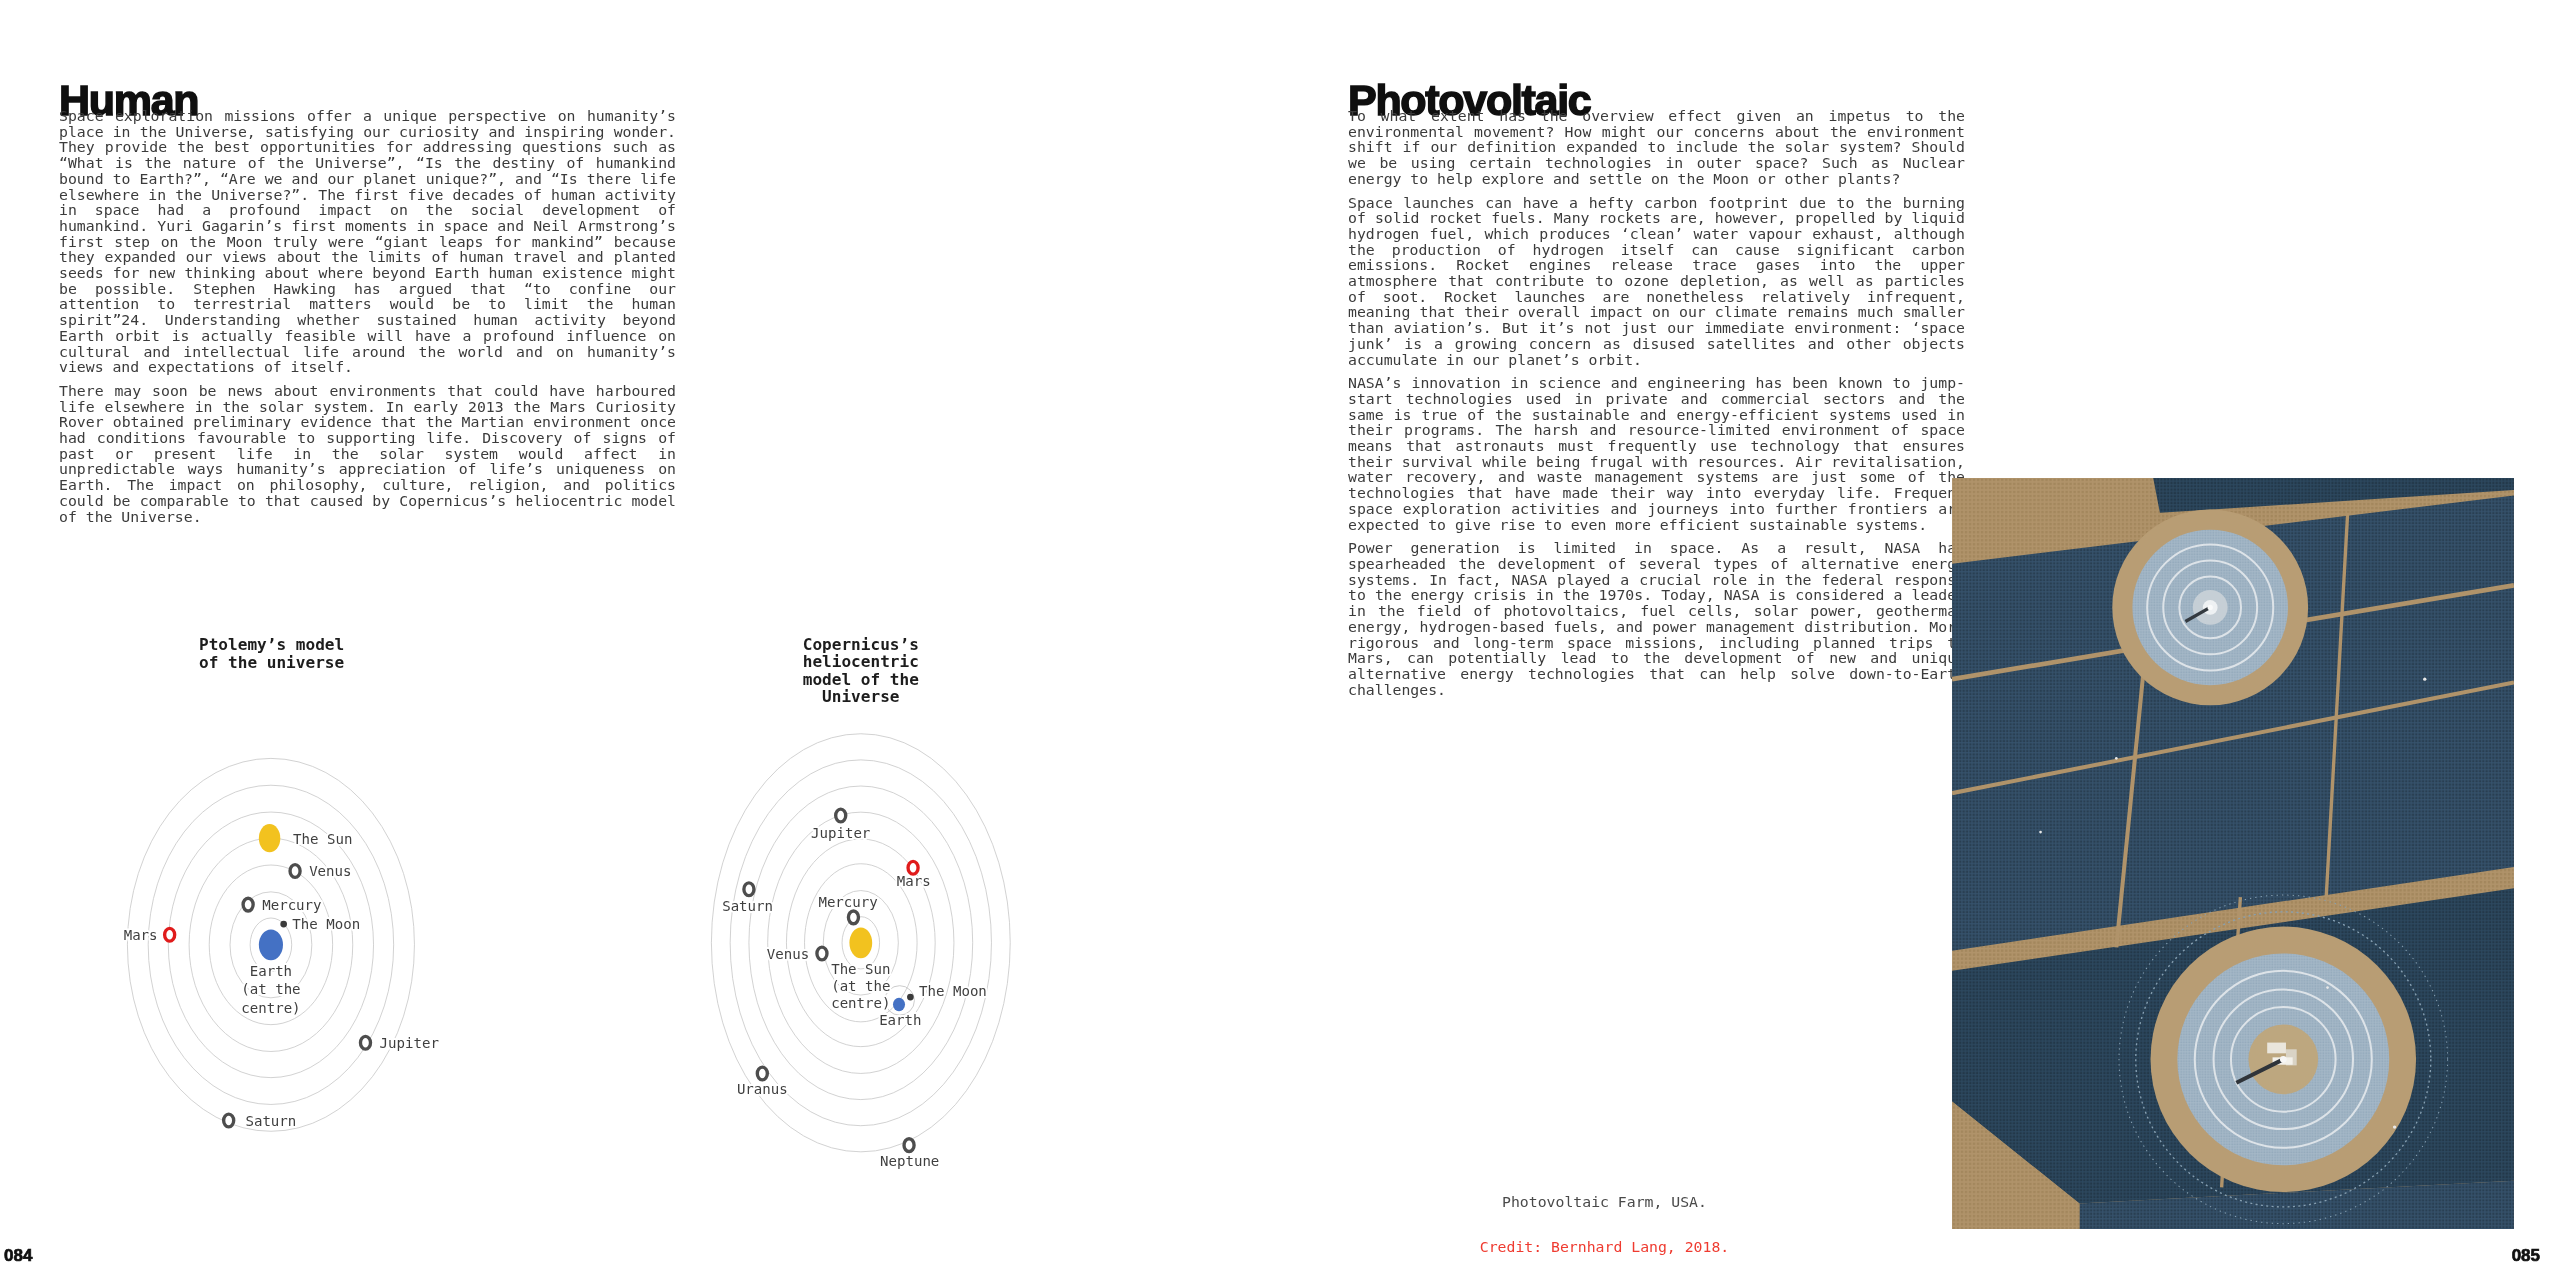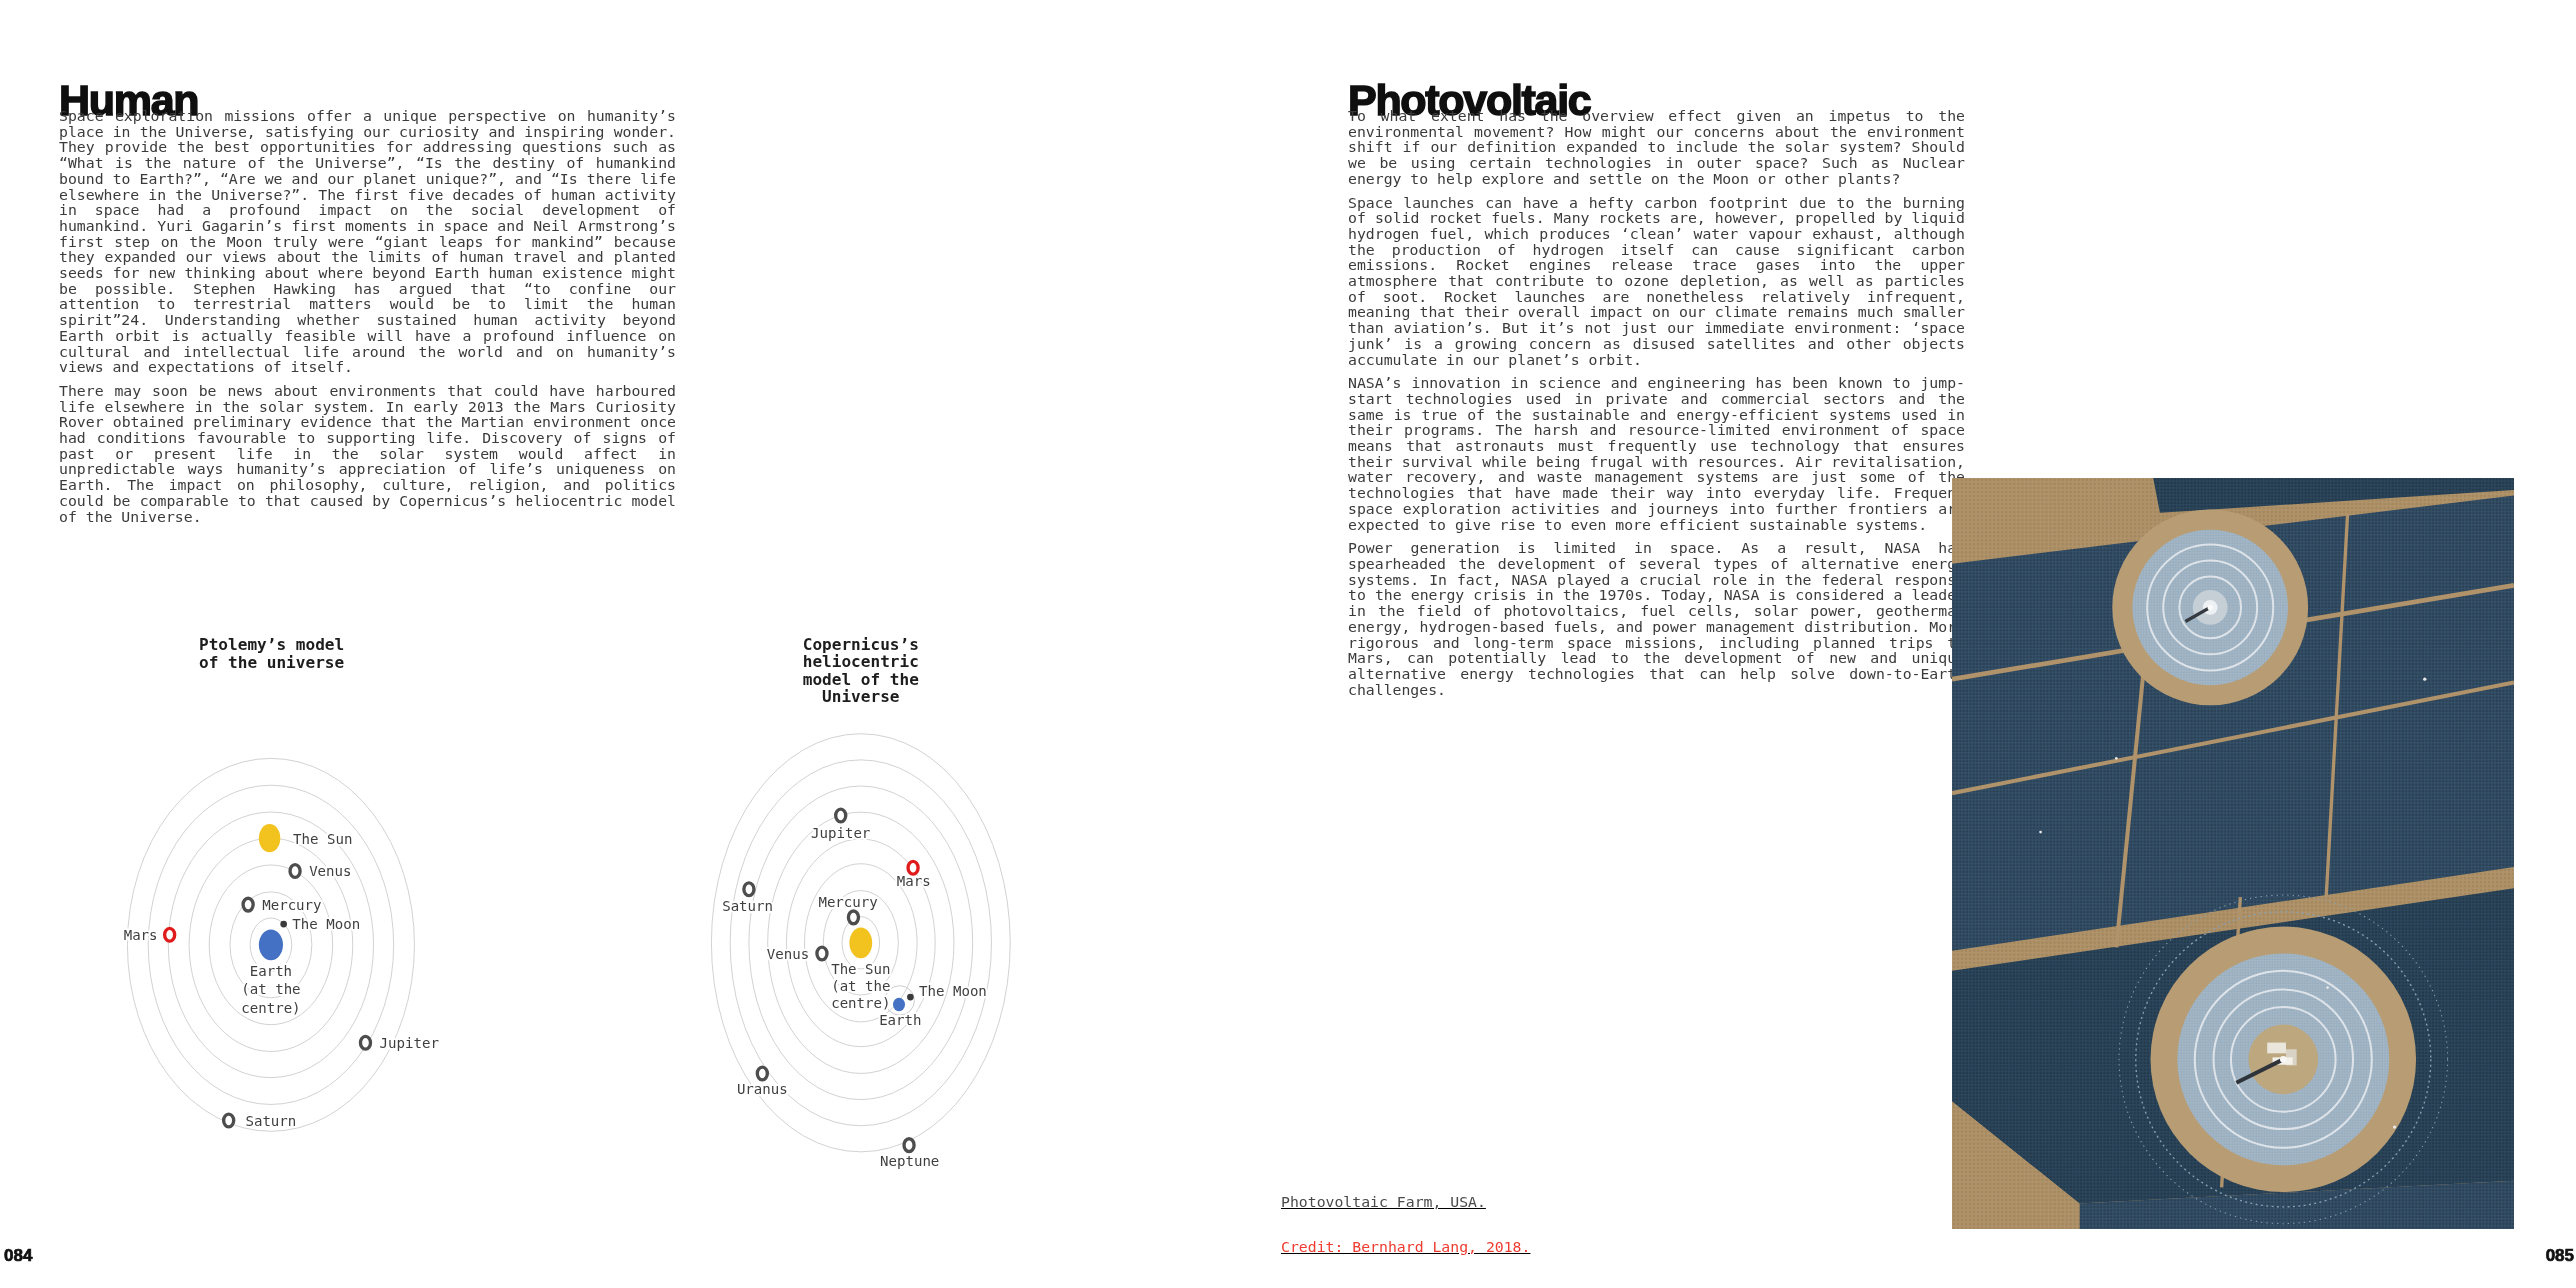--- a/index.html
+++ b/index.html
@@ -10,22 +10,22 @@
     font-weight:bold;-webkit-text-stroke:1.5px #0f0f0f;color:#0f0f0f;
     font-size:43px;line-height:43px;letter-spacing:-1.3px;white-space:nowrap;}
   .col{position:absolute;top:108px;width:617px;
     font-size:14.8px;line-height:15.7px;color:#3b3b3b;text-align:justify;}
   .col p{margin:0;}
   .col p + p{margin-top:8px;}
   .pagenum{position:absolute;top:1246px;
     font-family:"Liberation Sans","DejaVu Sans",sans-serif;
     font-weight:bold;-webkit-text-stroke:0.7px #111;
     font-size:17px;color:#111;}
-  .caption{position:absolute;left:1281px;width:647px;top:1192px;text-align:left;
-    font-size:14.8px;line-height:19.5px;white-space:nowrap;text-decoration:underline;}
+  .caption{position:absolute;left:1281px;width:647px;top:1192px;text-align:center;
+    font-size:14.8px;line-height:19.5px;white-space:nowrap;}
   .caption .c1{color:#4a4a4a;}
   .diagram-svg{position:absolute;overflow:visible;}
   .ring{fill:none;stroke:#cbcbcb;stroke-width:1.3px;}
   .orbit-mini{fill:none;stroke:#c4c4c4;stroke-width:1.3px;}
   .dlabel{font-family:"DejaVu Sans Mono","Liberation Mono",monospace;font-size:21px;
     fill:#3f3f3f;paint-order:stroke;stroke:#ffffff;stroke-width:6px;stroke-linejoin:round;}
   .dtitle{font-family:"DejaVu Sans Mono","Liberation Mono",monospace;font-weight:bold;
     font-size:24px;fill:#1d1d1d;text-anchor:middle;paint-order:stroke;stroke:#fff;stroke-width:6px;}
   .photo{position:absolute;left:1952px;top:478px;width:562px;height:751px;}
 </style>
@@ -188,16 +188,16 @@
         <circle cx="560" cy="760" r="2"></circle>
     </g>
   </svg>
 
   <div class="caption">
     <div class="c1" style="color: rgb(74, 74, 74);">Photovoltaic Farm, USA.</div>
     <div class="c2" style="color: rgb(239, 59, 48); margin-top: 25px;">Credit: Bernhard Lang, 2018.</div>
   </div>
 
   <div class="pagenum" style="left:4px;">084</div>
-  <div class="pagenum" style="right:2px;text-align:center;">085</div>
+  <div class="pagenum" style="right:36px;text-align:center;">085</div>
 
 </div>
 
 
 </body></html>

